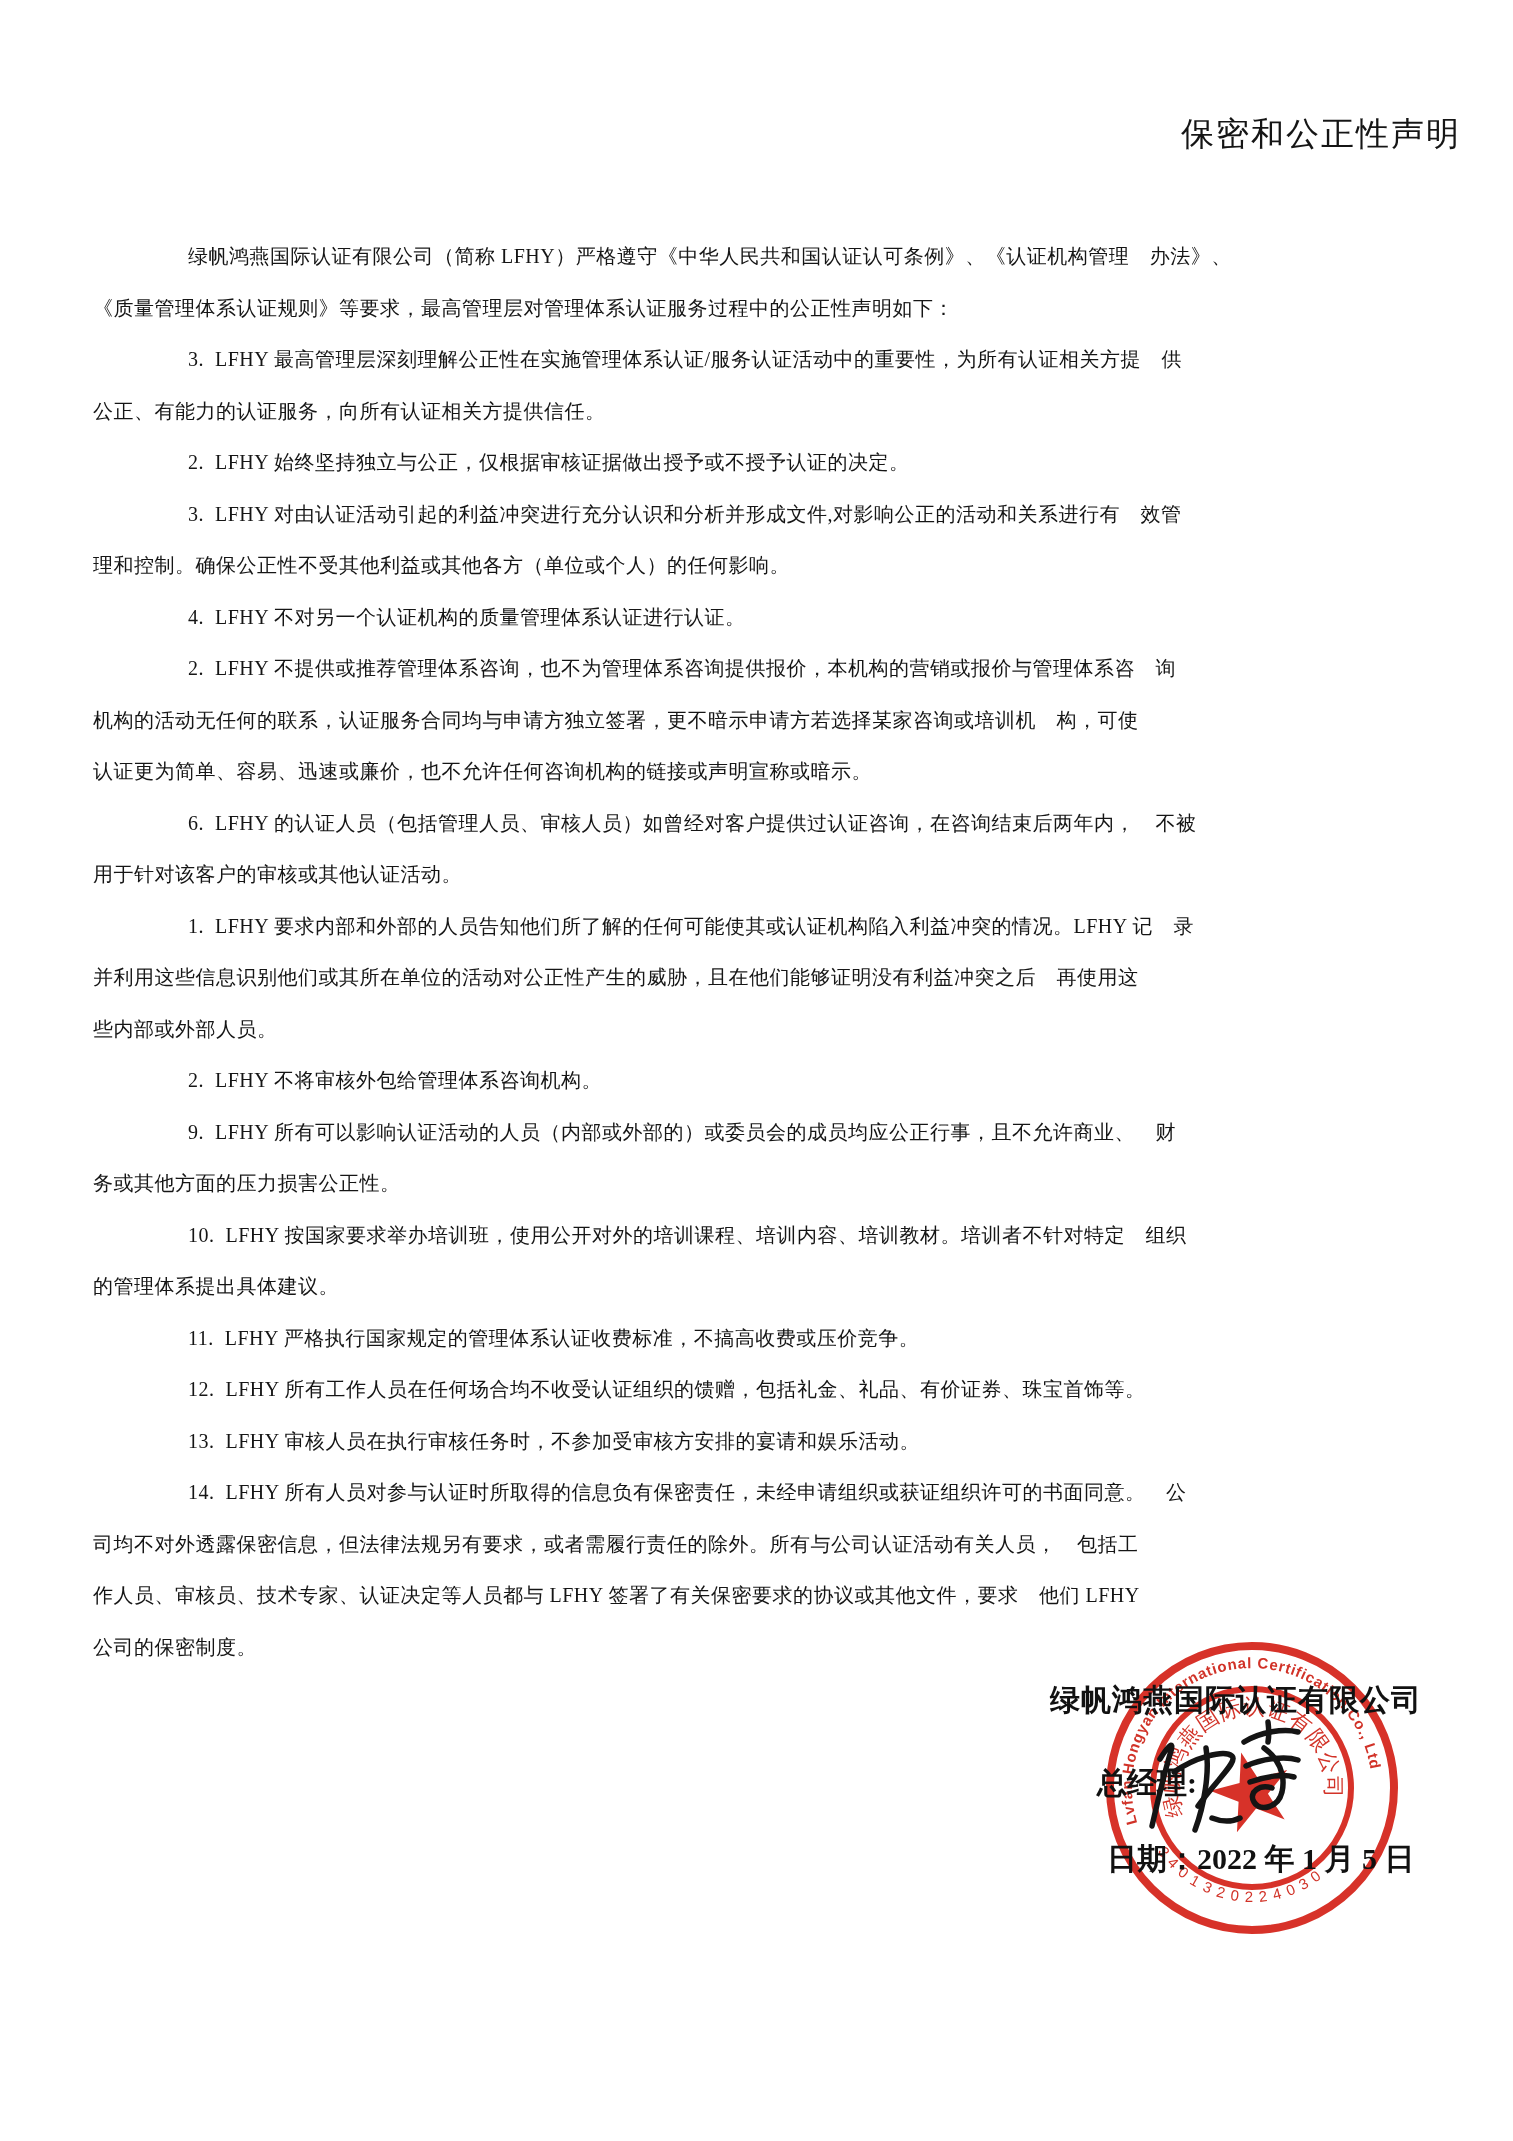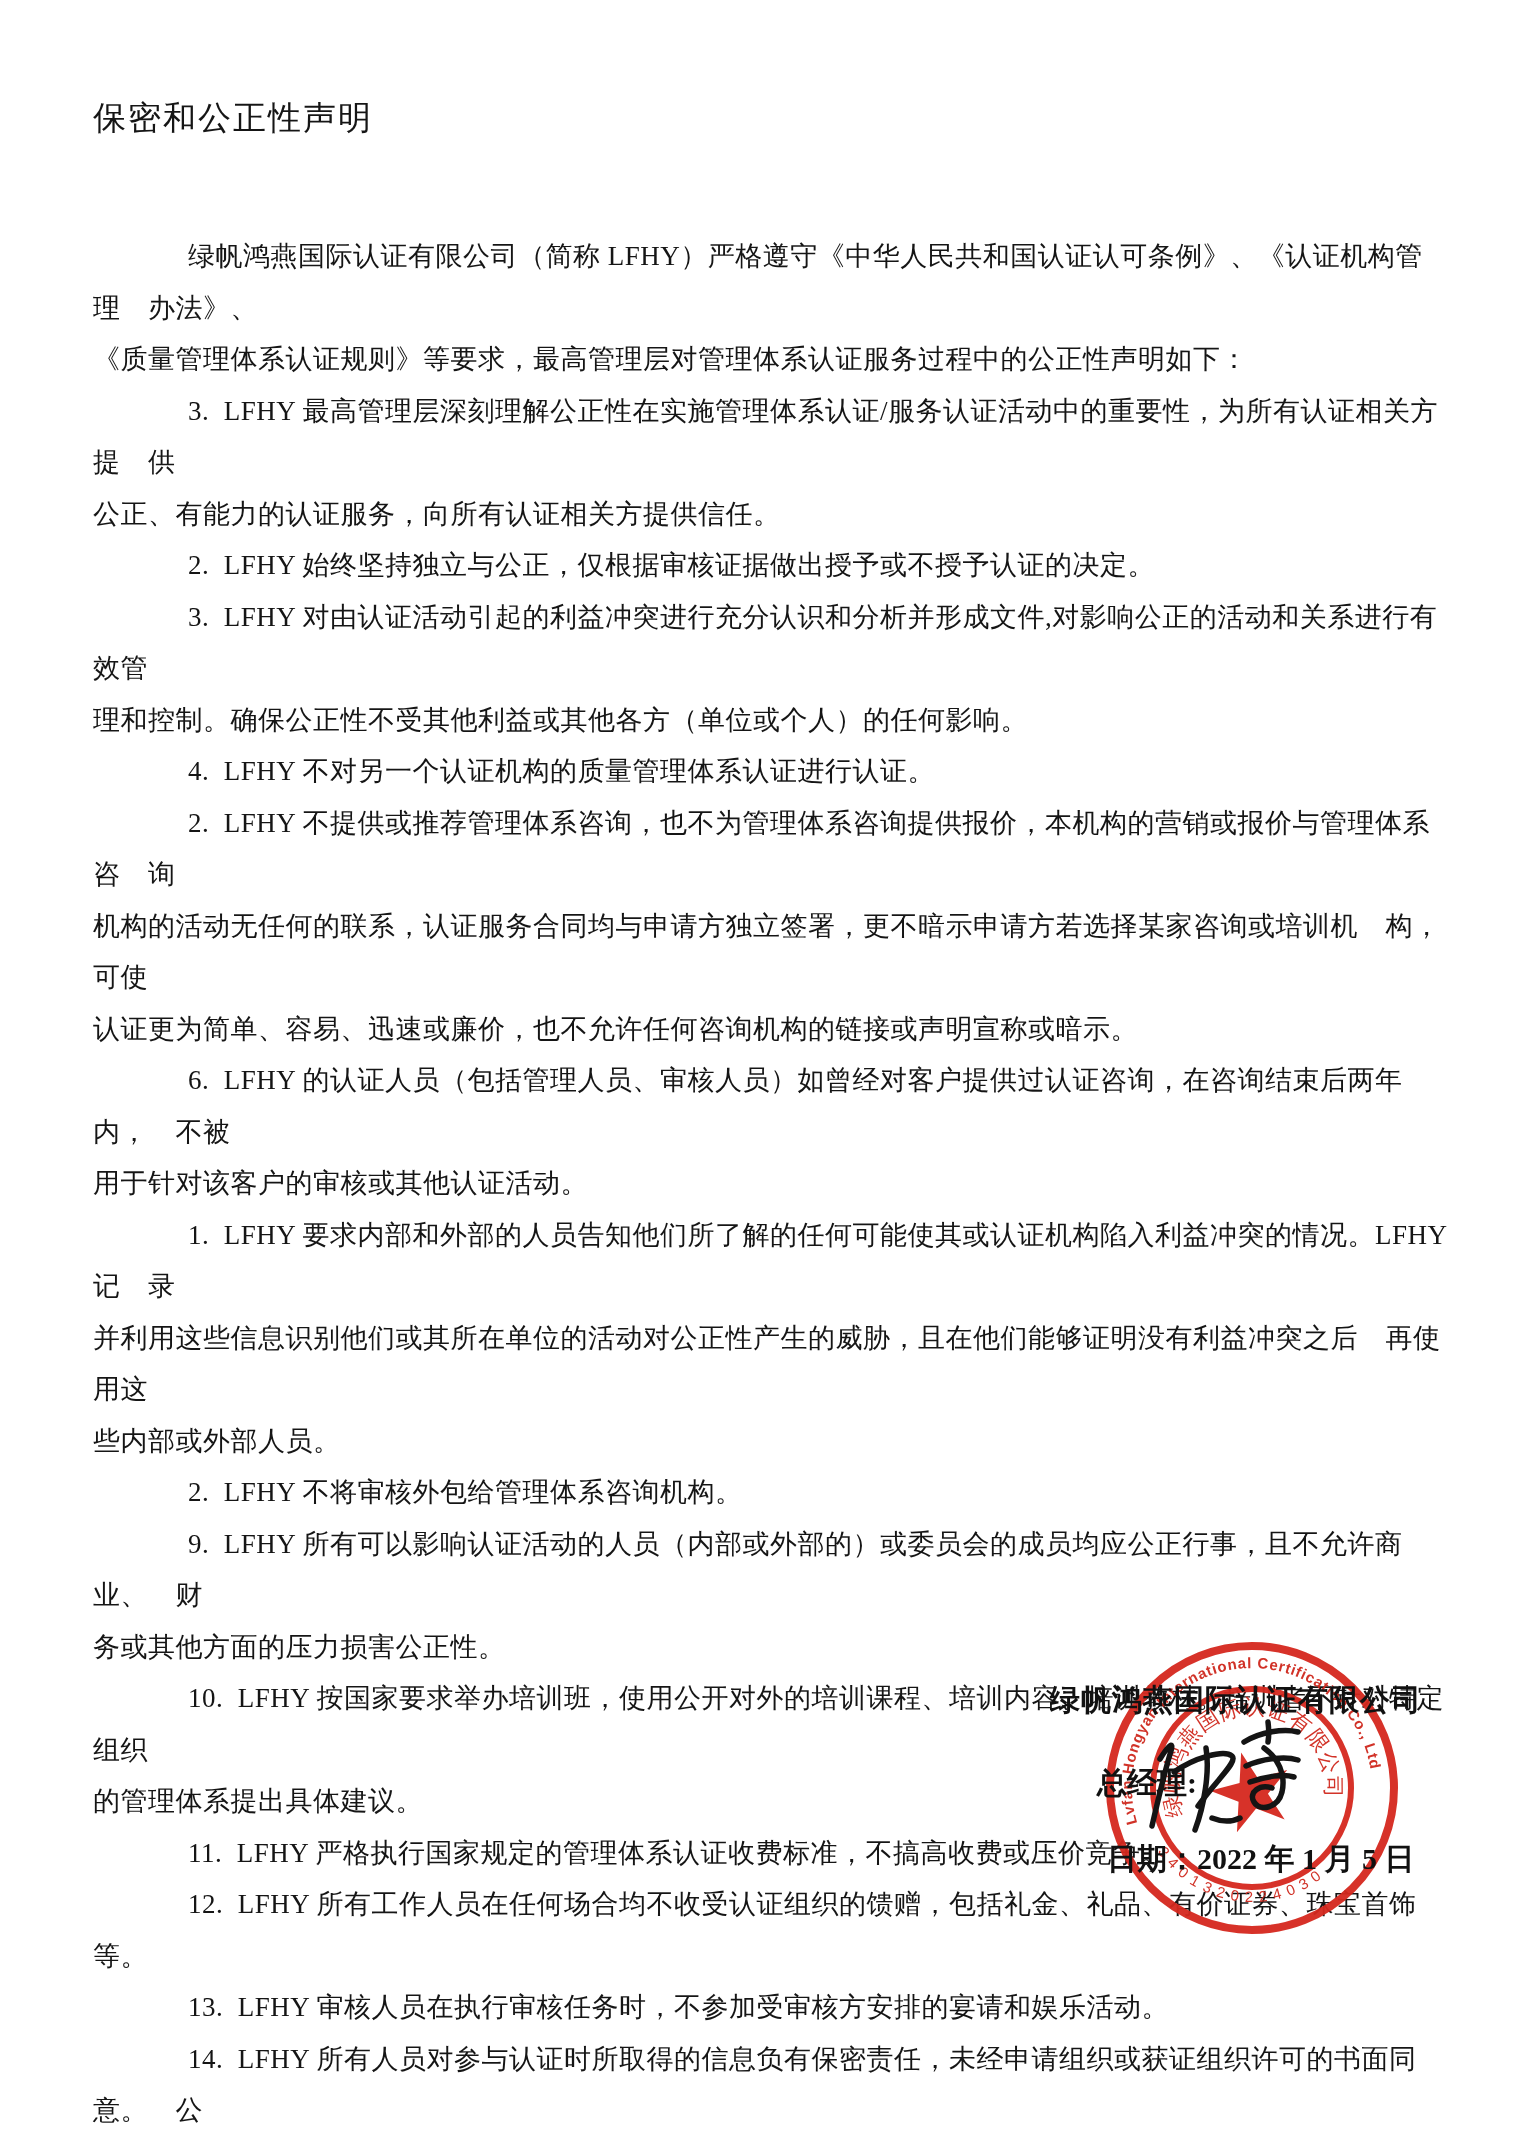--- a/index.html
+++ b/index.html
@@ -8,33 +8,33 @@
     position:relative;
     width:1513px;height:2141px;
     background:#ffffff;
     overflow:hidden;
     font-family:"Liberation Serif","DejaVu Serif",serif;
     color:#151515;
   }
   .doc-title{
     position:absolute;
     left:93px;top:96px;width:1352px;
-    margin:0;
-    text-align:left;
+    margin:16px;
+    text-align:right;
     font-size:33px;font-weight:400;
     letter-spacing:2px;
     white-space:nowrap;
   }
   .doc-body{
     position:absolute;
     left:93px;top:231px;width:1354px;
   }
   .para{
     margin:0;
-    font-size:27px;
+    font-size:20px;
     line-height:51.5px;
     letter-spacing:0.5px;
     text-indent:95px;
     white-space:pre-wrap;
     word-break:break-all;
   }
   .footer-line{
     position:absolute;
     left:1050px;
     margin:0;

